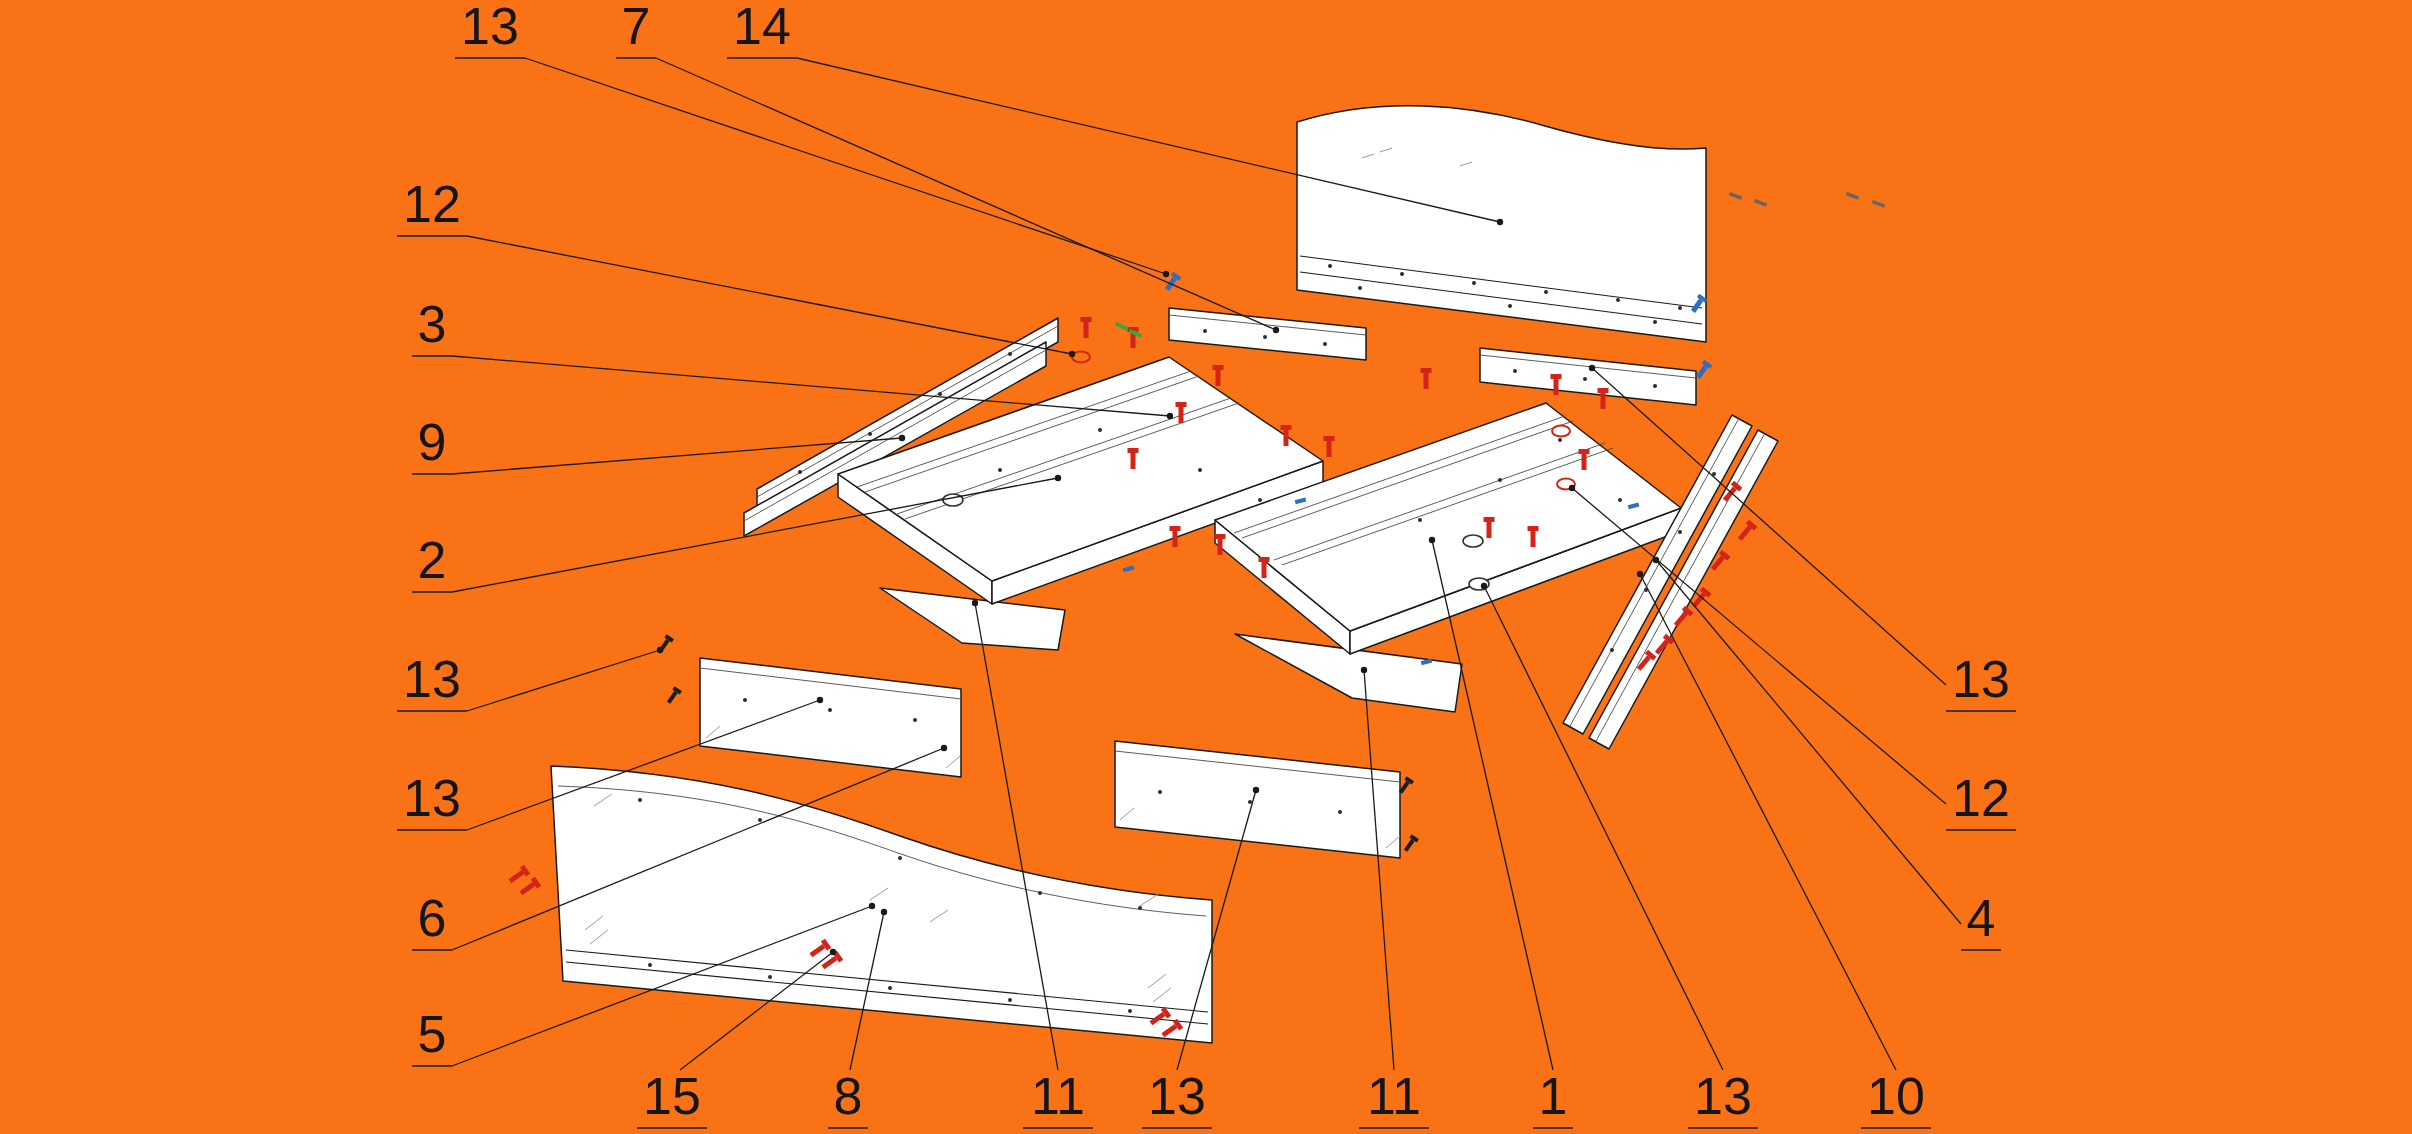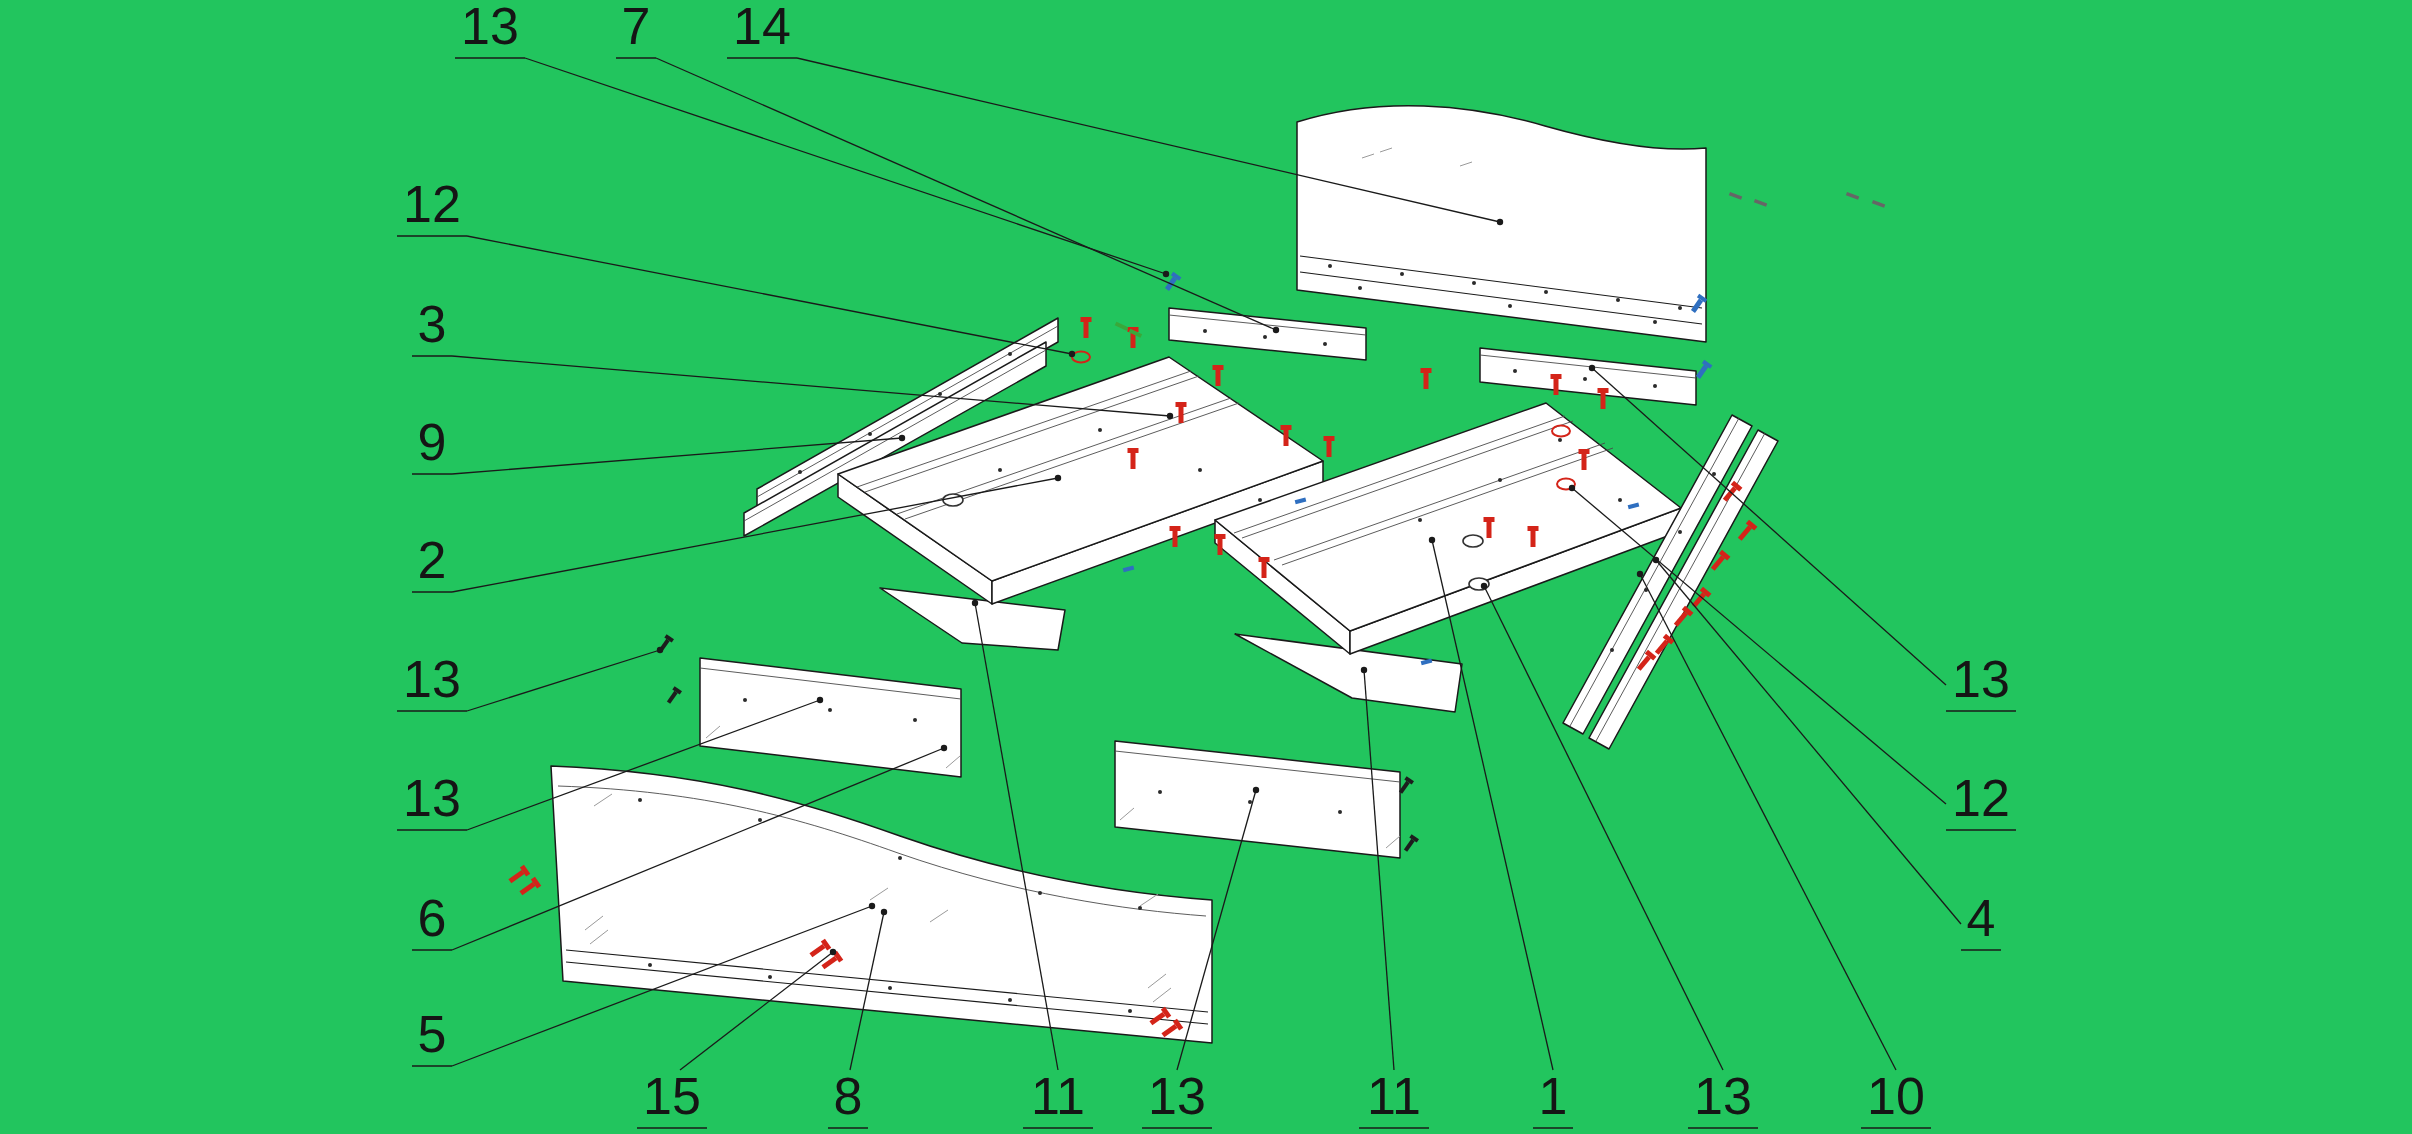--- a/index.html
+++ b/index.html
@@ -1,16 +1,16 @@
 <!DOCTYPE html>
 <html><head>
 <meta charset="utf-8">
 <style>
   html,body{margin:0;padding:0;background:#ffffff;}
-  .frame{width:2412px;height:1134px;position:relative;background:#22c55e;overflow:hidden;}
+  .frame{width:2412px;height:1134px;position:relative;background:#f97316;overflow:hidden;}
   svg{display:block;}
   .panel{fill:#ffffff;stroke:#1a1a1a;stroke-width:1.5;stroke-linejoin:round;}
   .edge{stroke:#1a1a1a;stroke-width:1.1;fill:none;}
   .thin{stroke:#4a4a4a;stroke-width:0.9;fill:none;}
   .grain{stroke:#9a9a9a;stroke-width:1;fill:none;}
   .leader{stroke:#1a1a1a;stroke-width:1.3;fill:none;}
   .underline{stroke:#1a1a1a;stroke-width:1.6;}
   .dot{fill:#1a1a1a;}
   .hole{fill:#2b2b2b;}
   .cam{fill:#ffffff;stroke:#333333;stroke-width:1.6;}

